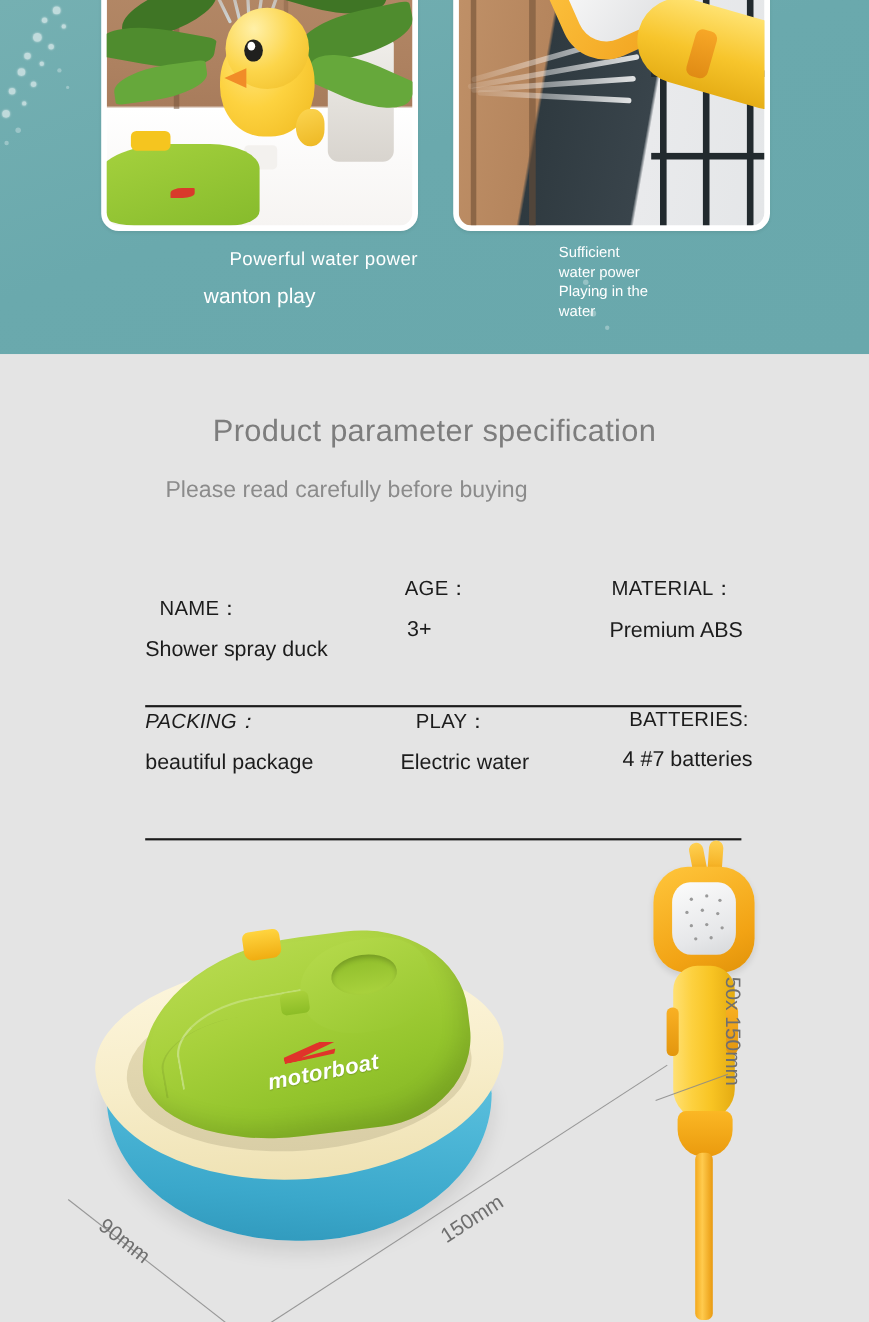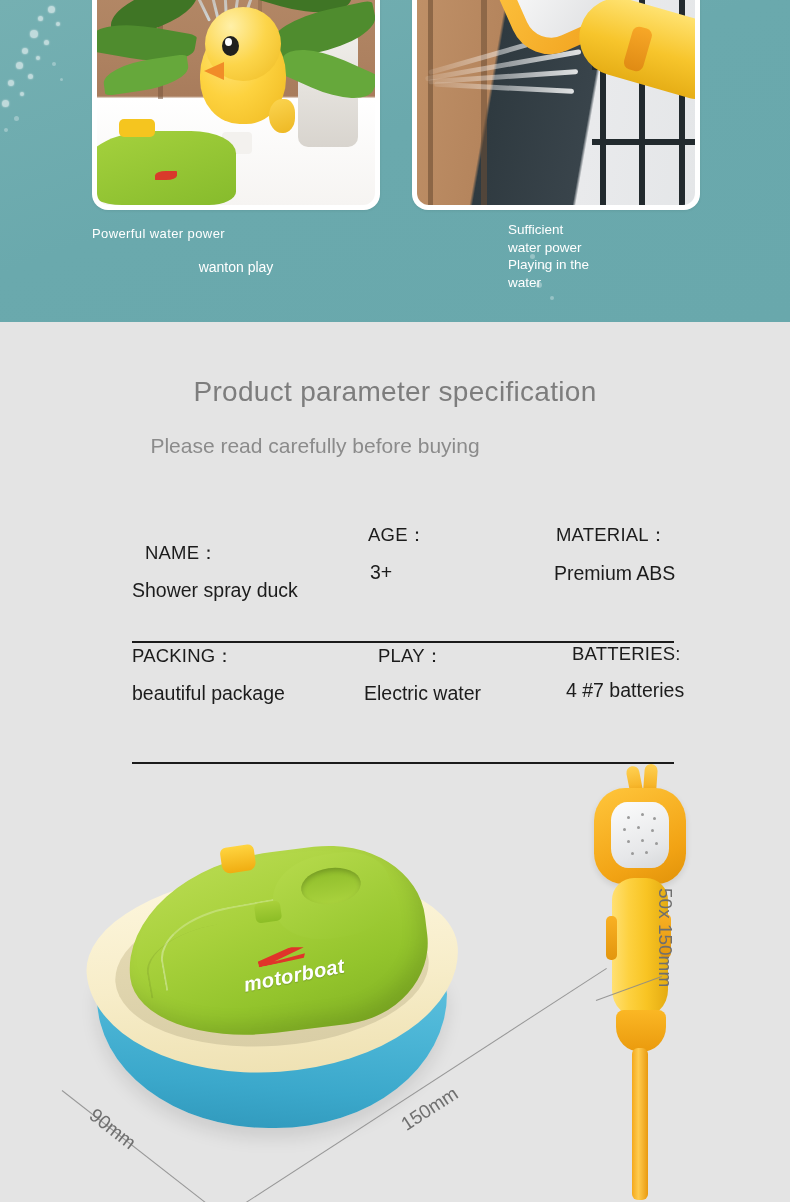--- a/index.html
+++ b/index.html
@@ -82,22 +82,22 @@
   .sh-handle { position:absolute; left:58%; top:22%; width:150px; height:78px;
      background:linear-gradient(180deg,#ffe270,#f7c52c 55%,#e6ae16);
      border-radius:40px 26px 26px 40px; transform:rotate(16deg); }
   .sh-btn { position:absolute; left:34%; top:30%; width:20px; height:44px;
      background:linear-gradient(180deg,#f7a727,#e08b14); border-radius:7px; }
   .jet { position:absolute; height:5px; border-radius:3px;
      background:linear-gradient(90deg,rgba(255,255,255,.1),rgba(255,255,255,.85)); transform-origin:right center;}
 
   
   .cap { position:absolute; color:#ffffff; }
-  .cap-a1 { left:92px; top:226px; width:288px; text-align:left; font-size:13px; letter-spacing:.4px; }
-  .cap-a2 { left:92px; top:259px; width:288px; text-align:center; font-size:14px; }
+  .cap-a1 { left:92px; top:226px; width:288px; text-align:right; font-size:17px; letter-spacing:.4px; }
+  .cap-a2 { left:92px; top:259px; width:288px; text-align:center; font-size:19px; }
   .cap-b  { left:508px; top:221px; width:220px; font-size:13.5px; line-height:17.5px; }
 
   
   .spec { position:absolute; left:0; top:322px; width:790px; height:880px; background:#e4e4e4; }
   .spec-title { position:absolute; left:0; top:54px; width:790px; text-align:center;
      font-size:28px; color:#7d7d7d; letter-spacing:.3px; }
   .spec-sub { position:absolute; left:0; top:112px; width:630px; text-align:center;
      font-size:21px; color:#8b8b8b; }
 
   .rows { position:absolute; left:132px; top:200px; width:542px; }
@@ -105,21 +105,21 @@
   .row .cols { display:flex; }
   .col { }
   .c1 { width:232px; }
   .c2 { width:150px; }
   .c3 { width:160px; }
   .lab { font-size:18.5px; color:#1c1c1c; letter-spacing:.2px; white-space:nowrap; }
   .val { font-size:19.5px; color:#1c1c1c; margin-top:14px; white-space:nowrap; }
   .r1 .c1 .lab { padding-left:13px;margin-top:18px; } .r1 .c1 .val { padding-left:-2px;}
   .r1 .c2 .lab { padding-left:4px; }  .r1 .c2 .val { padding-left:6px; }
   .r1 .c3 .lab { padding-left:42px; } .r1 .c3 .val { padding-left:40px;margin-top:15px; }
-  .r2 .c1 .lab { padding-left:0px; }  .r2 .c1 .val { padding-left:-8px; }
+  .r2 .c1 .lab { padding-left:0px;font-style:italic; }  .r2 .c1 .val { padding-left:-8px; }
   .r2 .c2 .lab { padding-left:14px; } .r2 .c2 .val { padding-left:0px; }
   .r2 .c3 .lab { padding-left:58px; } .r2 .c3 .val { padding-left:52px; }
   .rule { position:absolute; left:0; bottom:0; width:542px; height:1.6px; background:#1b1b1b; }
 
   
   .shot { position:absolute; left:0; top:760px; width:790px; height:442px; overflow:hidden; }
 
   .dimline { position:absolute; height:1px; background:#8a8a8a; transform-origin:left center; opacity:.85;}
   .dimtxt { position:absolute; color:#6f6f6f; font-size:19px; white-space:nowrap; }
   .dim-90  { left:86px;  top:1118px; transform:rotate(38deg); }

